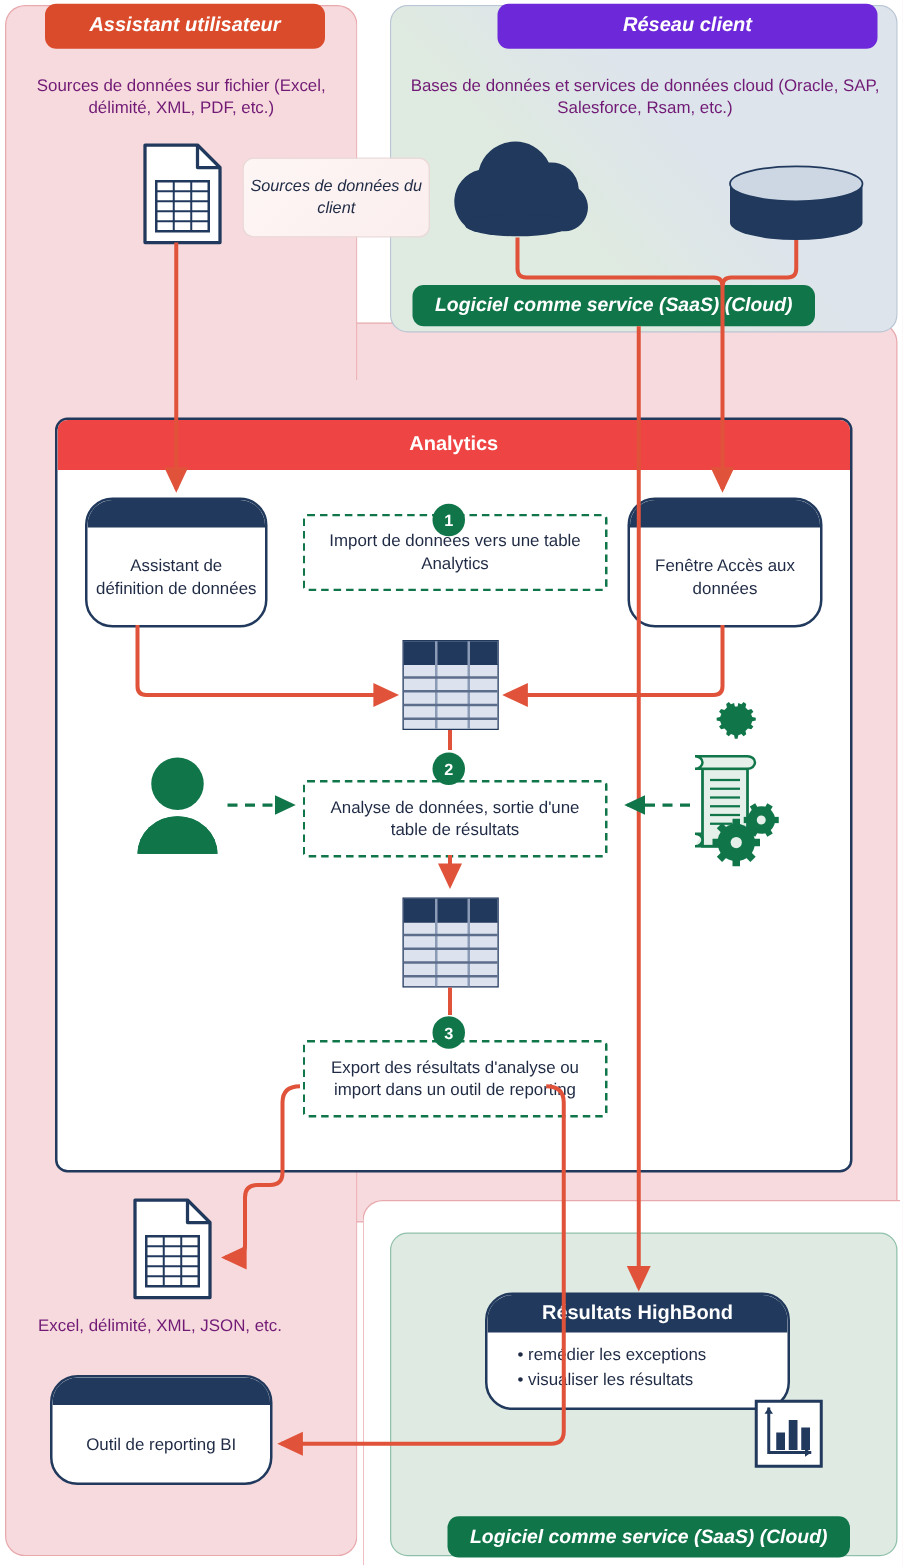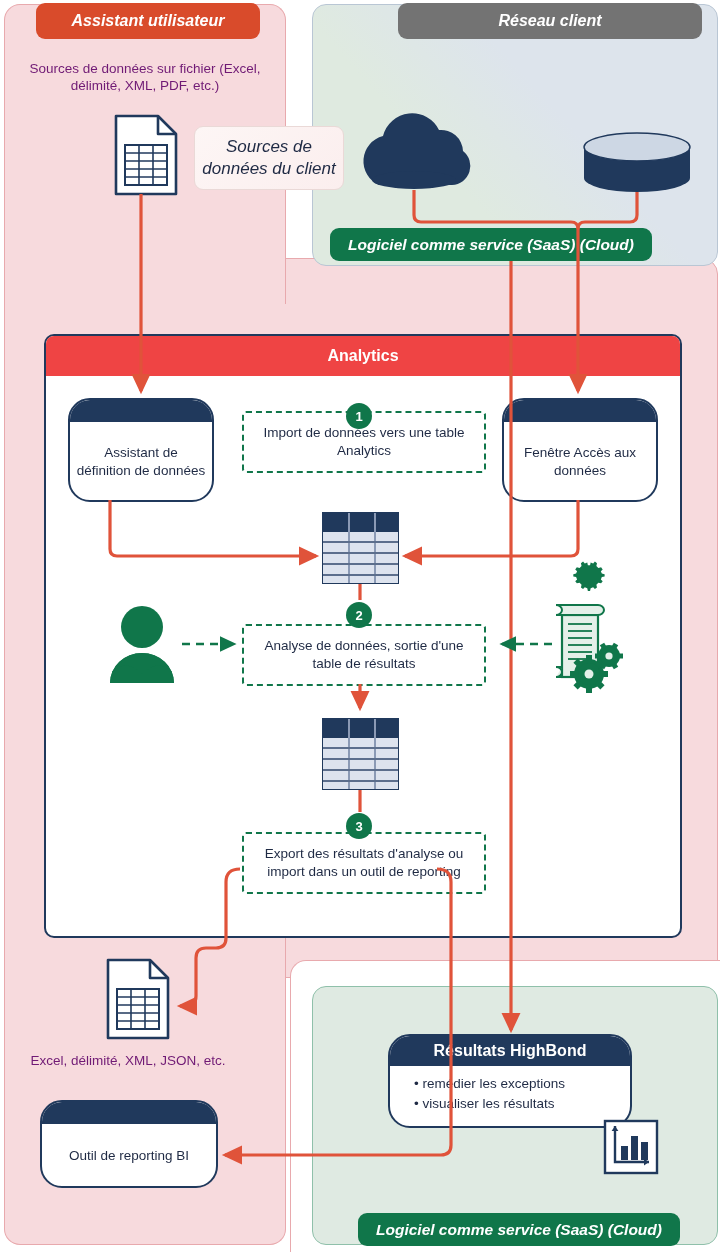--- a/index.html
+++ b/index.html
@@ -42,39 +42,39 @@
     border-radius:16px 0 0 0; border-right:none;border-bottom:none;
   }
 
   
   .badge{
     position:absolute;display:flex;align-items:center;justify-content:center;
     color:#fff;font-style:italic;font-weight:bold;
     border-radius:9px; box-sizing:border-box; text-align:center;
   }
   #badge-ordinateur{left:36px;top:3px;width:224px;height:36px;background:#d94b2b;font-size:16px;}
-  #badge-reseau{left:398px;top:3px;width:304px;height:36px;background:#737373;font-size:16px;}
+  #badge-reseau{left:398px;top:3px;width:304px;height:36px;background:#6d28d9;font-size:16px;}
   #badge-saas-top{left:330px;top:228px;width:322px;height:33px;background:#10764a;font-size:15.5px;}
   #badge-saas-bottom{left:358px;top:1213px;width:322px;height:33px;background:#10764a;font-size:15.5px;}
 
   
   .freetext{position:absolute;color:#701a75;text-align:center;line-height:1.28;font-size:13.5px;}
   #txt-filesources{left:10px;top:60px;width:270px;}
   #txt-dbsources{left:320px;top:60px;width:392px;}
   #txt-ponctuelle{left:78px;top:698px;width:188px;}
   #txt-script{left:486px;top:698px;width:188px;}
   #txt-exportformats{left:28px;top:1052px;width:200px;}
 
   
   #callout{
     position:absolute;left:194px;top:126px;width:148px;height:62px;
     background:linear-gradient(135deg,#fdf6f5,#fbeeee);
     border:1px solid #ead9d7;border-radius:9px;
     display:flex;align-items:center;justify-content:center;
-    font-style:italic;font-size:17px;color:#1f2a44;text-align:center;line-height:1.3;
+    font-style:italic;font-size:13px;color:#1f2a44;text-align:center;line-height:1.3;
   }
 
   
   #analytics{
     position:absolute;left:44px;top:334px;width:634px;height:600px;
     background:#ffffff;border:2px solid #20395c;border-radius:10px;overflow:hidden;
   }
   #analytics-header{
     position:absolute;left:0;top:0;width:100%;height:40px;background:#ef4444;
     color:#fff;font-size:16px;font-weight:bold;display:flex;align-items:center;justify-content:center;
@@ -143,20 +143,21 @@
   <div class="panel" id="blue-panel"></div>
   <div class="panel" id="white-gap"></div>
   <div class="panel" id="green-panel"></div>
 
   <div class="badge" id="badge-ordinateur">Assistant utilisateur</div>
   <div class="badge" id="badge-reseau">Réseau client</div>
   <div class="badge" id="badge-saas-top">Logiciel comme service (SaaS) (Cloud)</div>
   <div class="badge" id="badge-saas-bottom">Logiciel comme service (SaaS) (Cloud)</div>
 
   <div class="freetext" id="txt-filesources">Sources de données sur fichier (Excel, délimité, XML, PDF, etc.)</div>
+  <div class="freetext" id="txt-dbsources">Bases de données et services de données cloud (Oracle, SAP, Salesforce, Rsam, etc.)</div>
   <div class="freetext" id="txt-ponctuelle">Analyse de données ponctuelle</div>
   <div class="freetext" id="txt-script">Analyse de données avec un script</div>
   <div class="freetext" id="txt-exportformats">Excel, délimité, XML, JSON, etc.</div>
 
   <div id="callout">Sources de données du client</div>
 
   <div id="analytics">
     <div id="analytics-header">Analytics</div>
 
     <div class="card" id="card-assistant">

